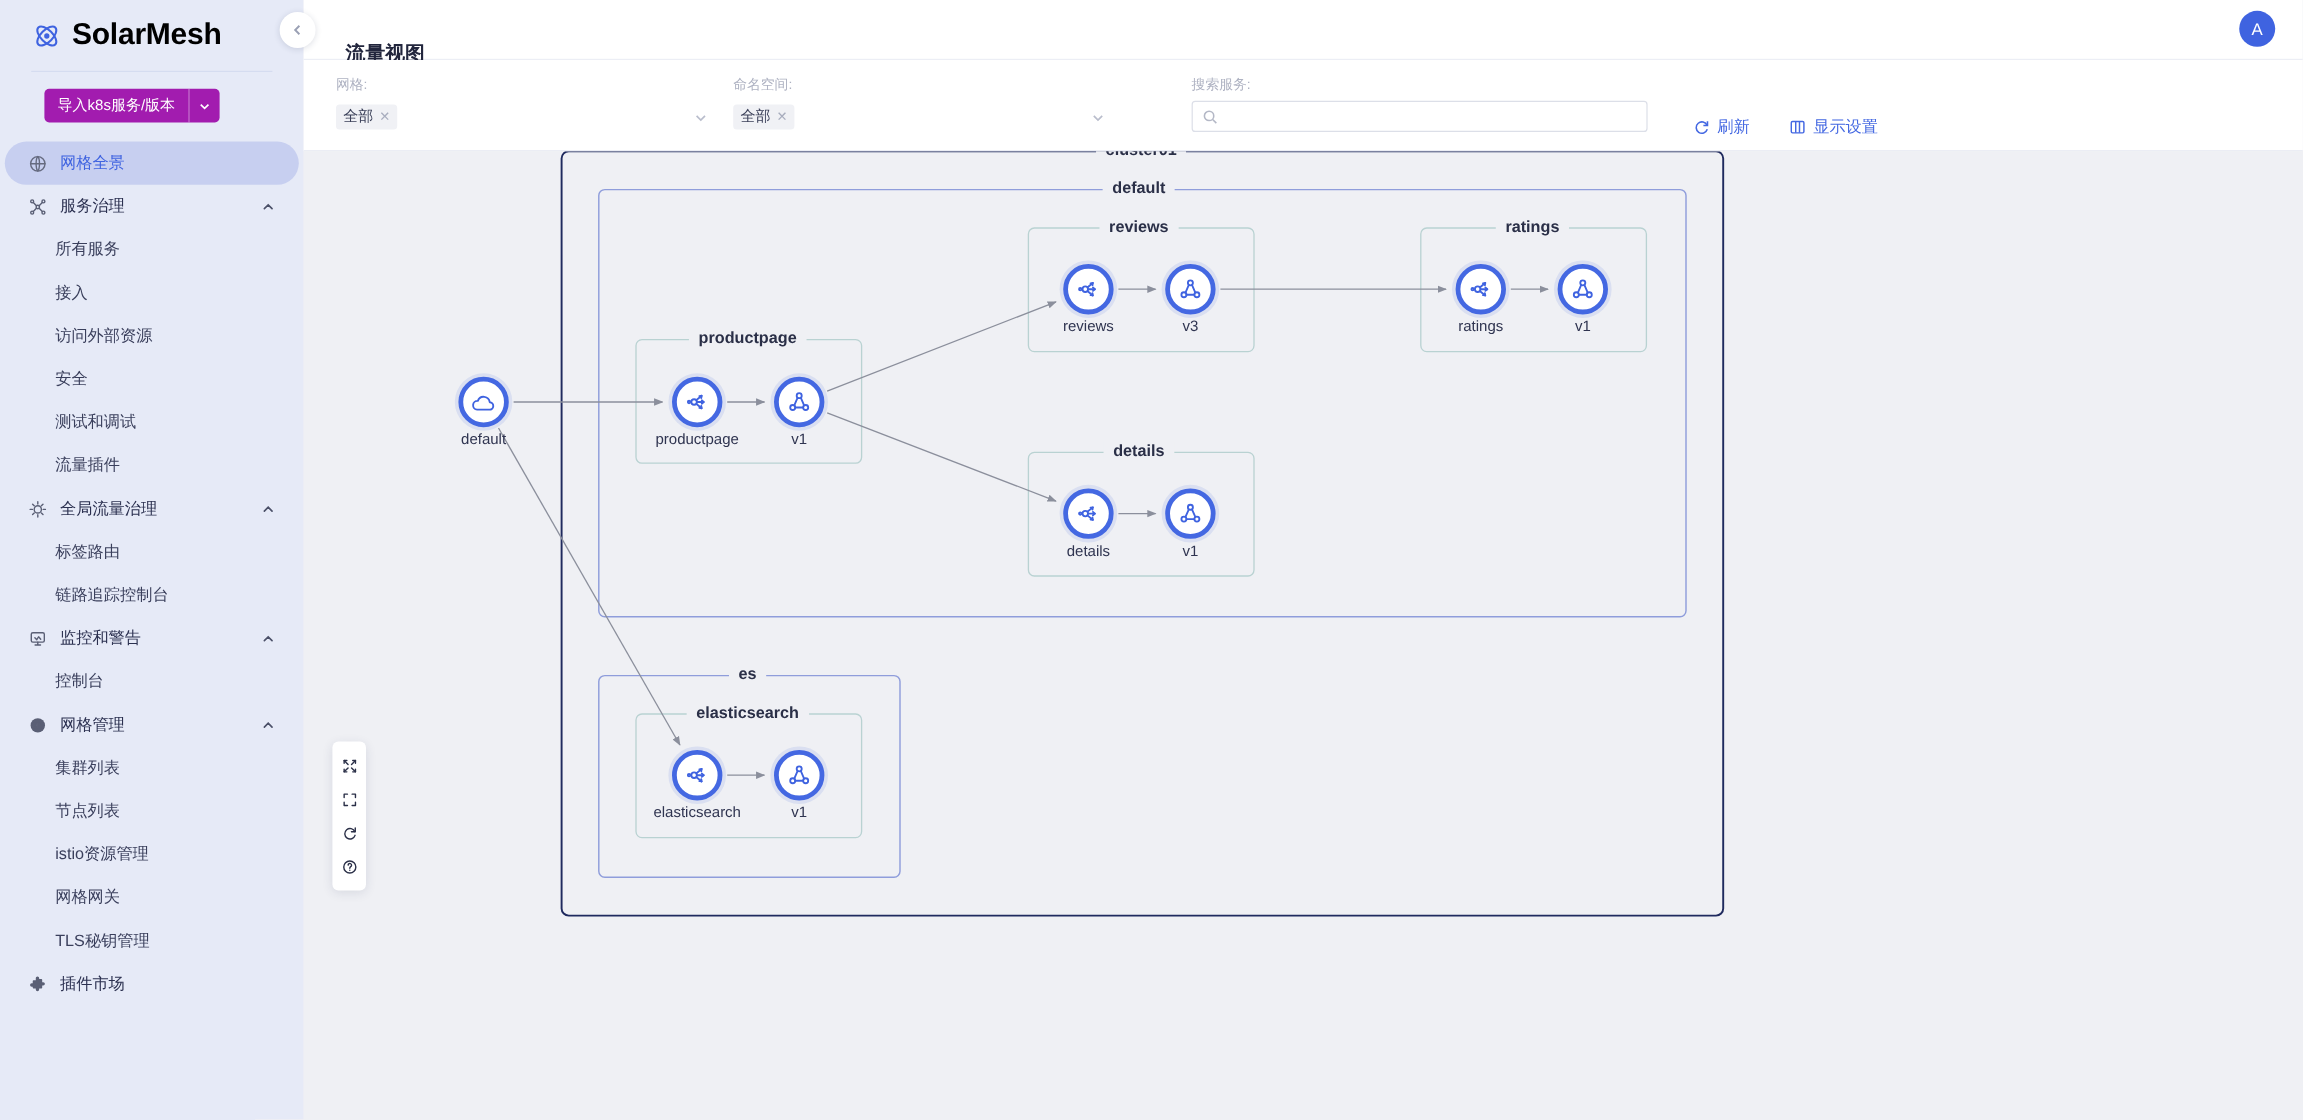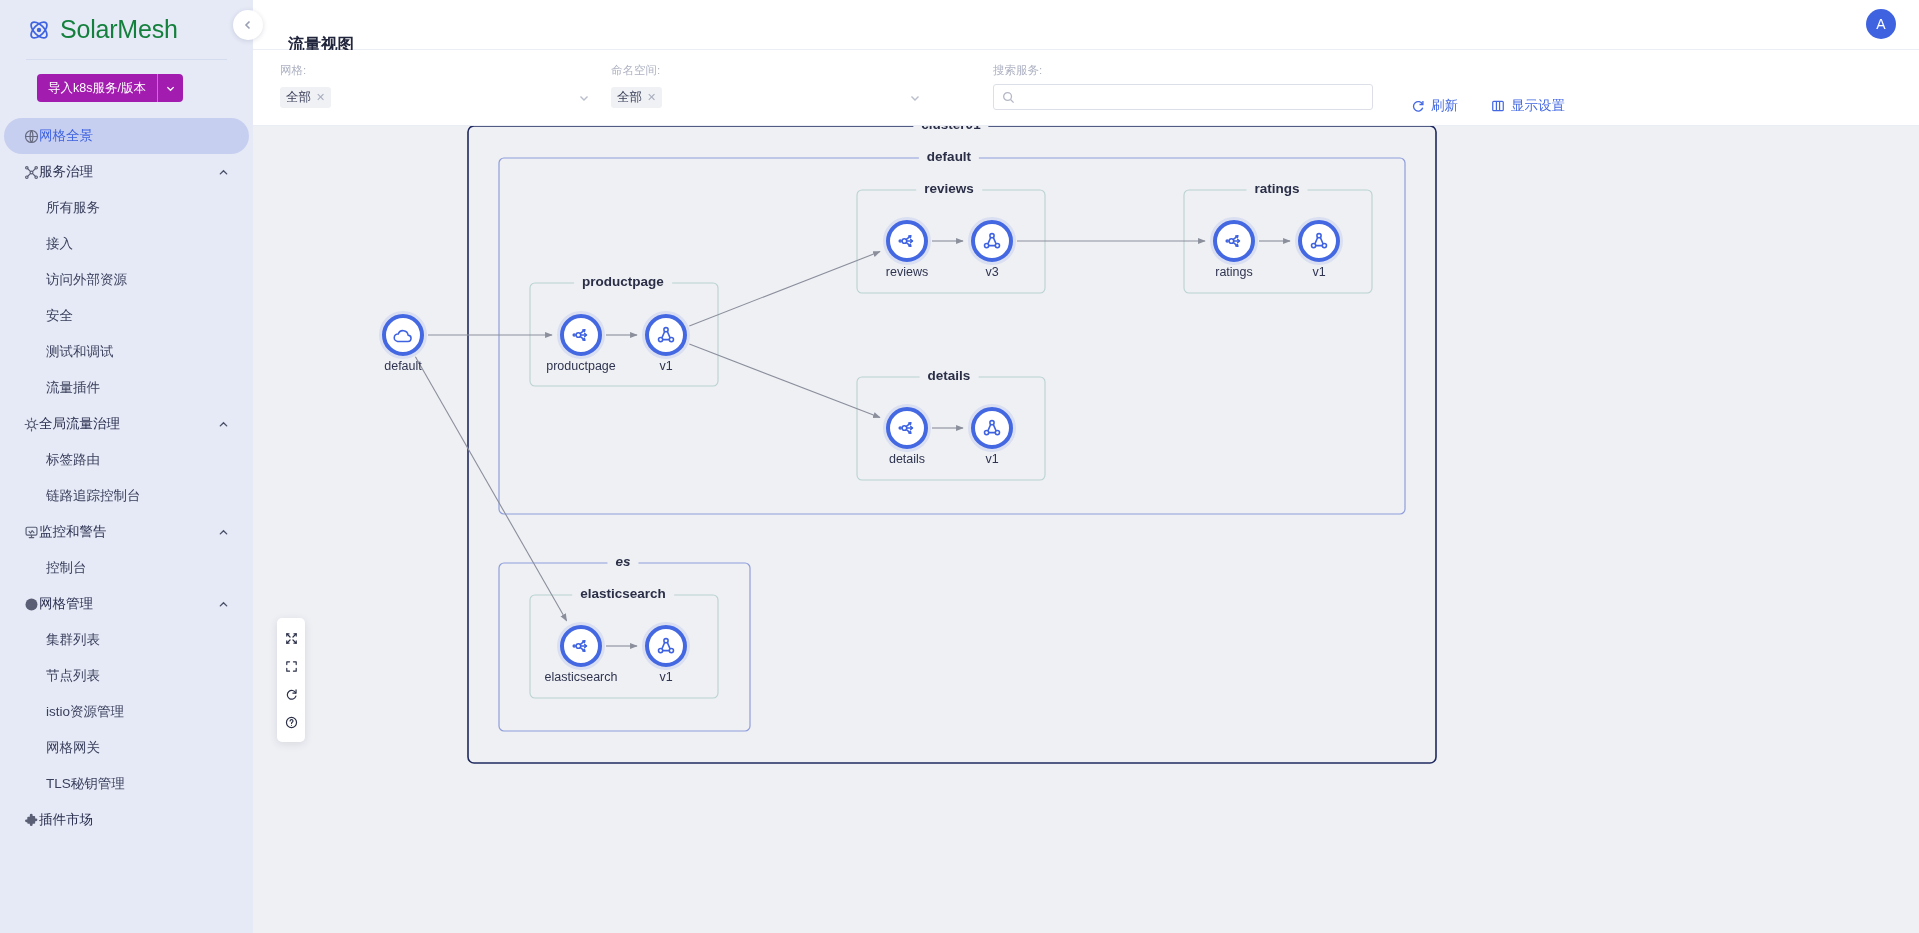--- a/index.html
+++ b/index.html
@@ -17,38 +17,38 @@
     position:absolute; left:0; top:0; width:253px; height:933px;
     background:#e6eaf7;
     display:flex; flex-direction:column;
   }
   #brand {
     height:59px; display:flex; align-items:center; gap:9px;
     padding-left:27px;
   }
   #brand-logo { width:24px; height:24px; color:#3f63e0; flex:none; }
   #brand-name {
-    font-size:25px; font-weight:normal; color:#15803d; letter-spacing:-0.2px;
+    font-size:25px; font-weight:bold; color:#000000; letter-spacing:-0.2px;
   }
   #brand-divider { height:1px; background:#d5dcf0; margin:0 26px; }
   #import-wrap { padding:14px 0 13px 37px; }
   #import-btn {
     display:inline-flex; align-items:stretch; height:28px;
     background:#a21caf; border-radius:4px; color:#fff;
     font-size:12.5px; overflow:hidden; cursor:pointer;
   }
   #import-label { padding:0 11px; display:flex; align-items:center; white-space:nowrap; }
   #import-caret {
     width:26px; display:flex; align-items:center; justify-content:center;
     border-left:1px solid rgba(255,255,255,.38); font-size:10px;
   }
 
   .nav { flex:1; overflow:hidden; padding-top:3px; }
   .nav-top {
-    height:36px; display:flex; align-items:center; gap:0;
+    height:36px; display:flex; align-items:center; gap:11px;
     padding-left:20px; padding-right:20px; margin:0 4px;
     font-size:13.5px; color:#2b3050; cursor:pointer; border-radius:18px;
     position:relative;
   }
   .nav-top.active { background:#c7cff0; color:#3f63e0; }
   .nav-top.active .nav-ico { color:#666b80; }
   .nav-ico { width:15px; height:15px; flex:none; color:#5a5f75; display:block; }
   .nav-top-label { flex:1; }
   .chev {
     width:11px; height:11px; color:#4b5068; flex:none;
@@ -386,21 +386,21 @@
       </g>
   </svg>
 
   <div id="group-labels">
       <div class="grp-label grp-cluster" style="left: 698px; top: -9px;">cluster01</div>
       <div class="grp-label grp-ns" style="left: 696px; top: 23px;">default</div>
       <div class="grp-label grp-svc" style="left: 696px; top: 55px;">reviews</div>
       <div class="grp-label grp-svc" style="left: 1024px; top: 55px;">ratings</div>
       <div class="grp-label grp-svc" style="left: 370px; top: 148px;">productpage</div>
       <div class="grp-label grp-svc" style="left: 696px; top: 242px;">details</div>
-      <div class="grp-label grp-ns" style="left: 370px; top: 428px; font-style: italic;">es</div>
+      <div class="grp-label grp-ns" style="left: 370px; top: 428px;">es</div>
       <div class="grp-label grp-svc" style="left: 370px; top: 460px;">elasticsearch</div>
     </div>
   <div id="nodes-layer">
       <div class="node" style="left: 129px; top: 188px;">
         <svg viewBox="0 0 24 24" fill="none" stroke="currentColor" stroke-width="1.55" stroke-linecap="round" stroke-linejoin="round">
           <path d="M6.6 18.4h10.2a3.1 3.1 0 0 0 .3-6.2 5.1 5.1 0 0 0-9.9-1.1 3.6 3.6 0 0 0-.6 7.3z"></path>
         </svg>
       </div>
       <div class="node-label" style="left: 150px; top: 233px;">default</div>
       <div class="node" style="left: 307px; top: 188px;">

